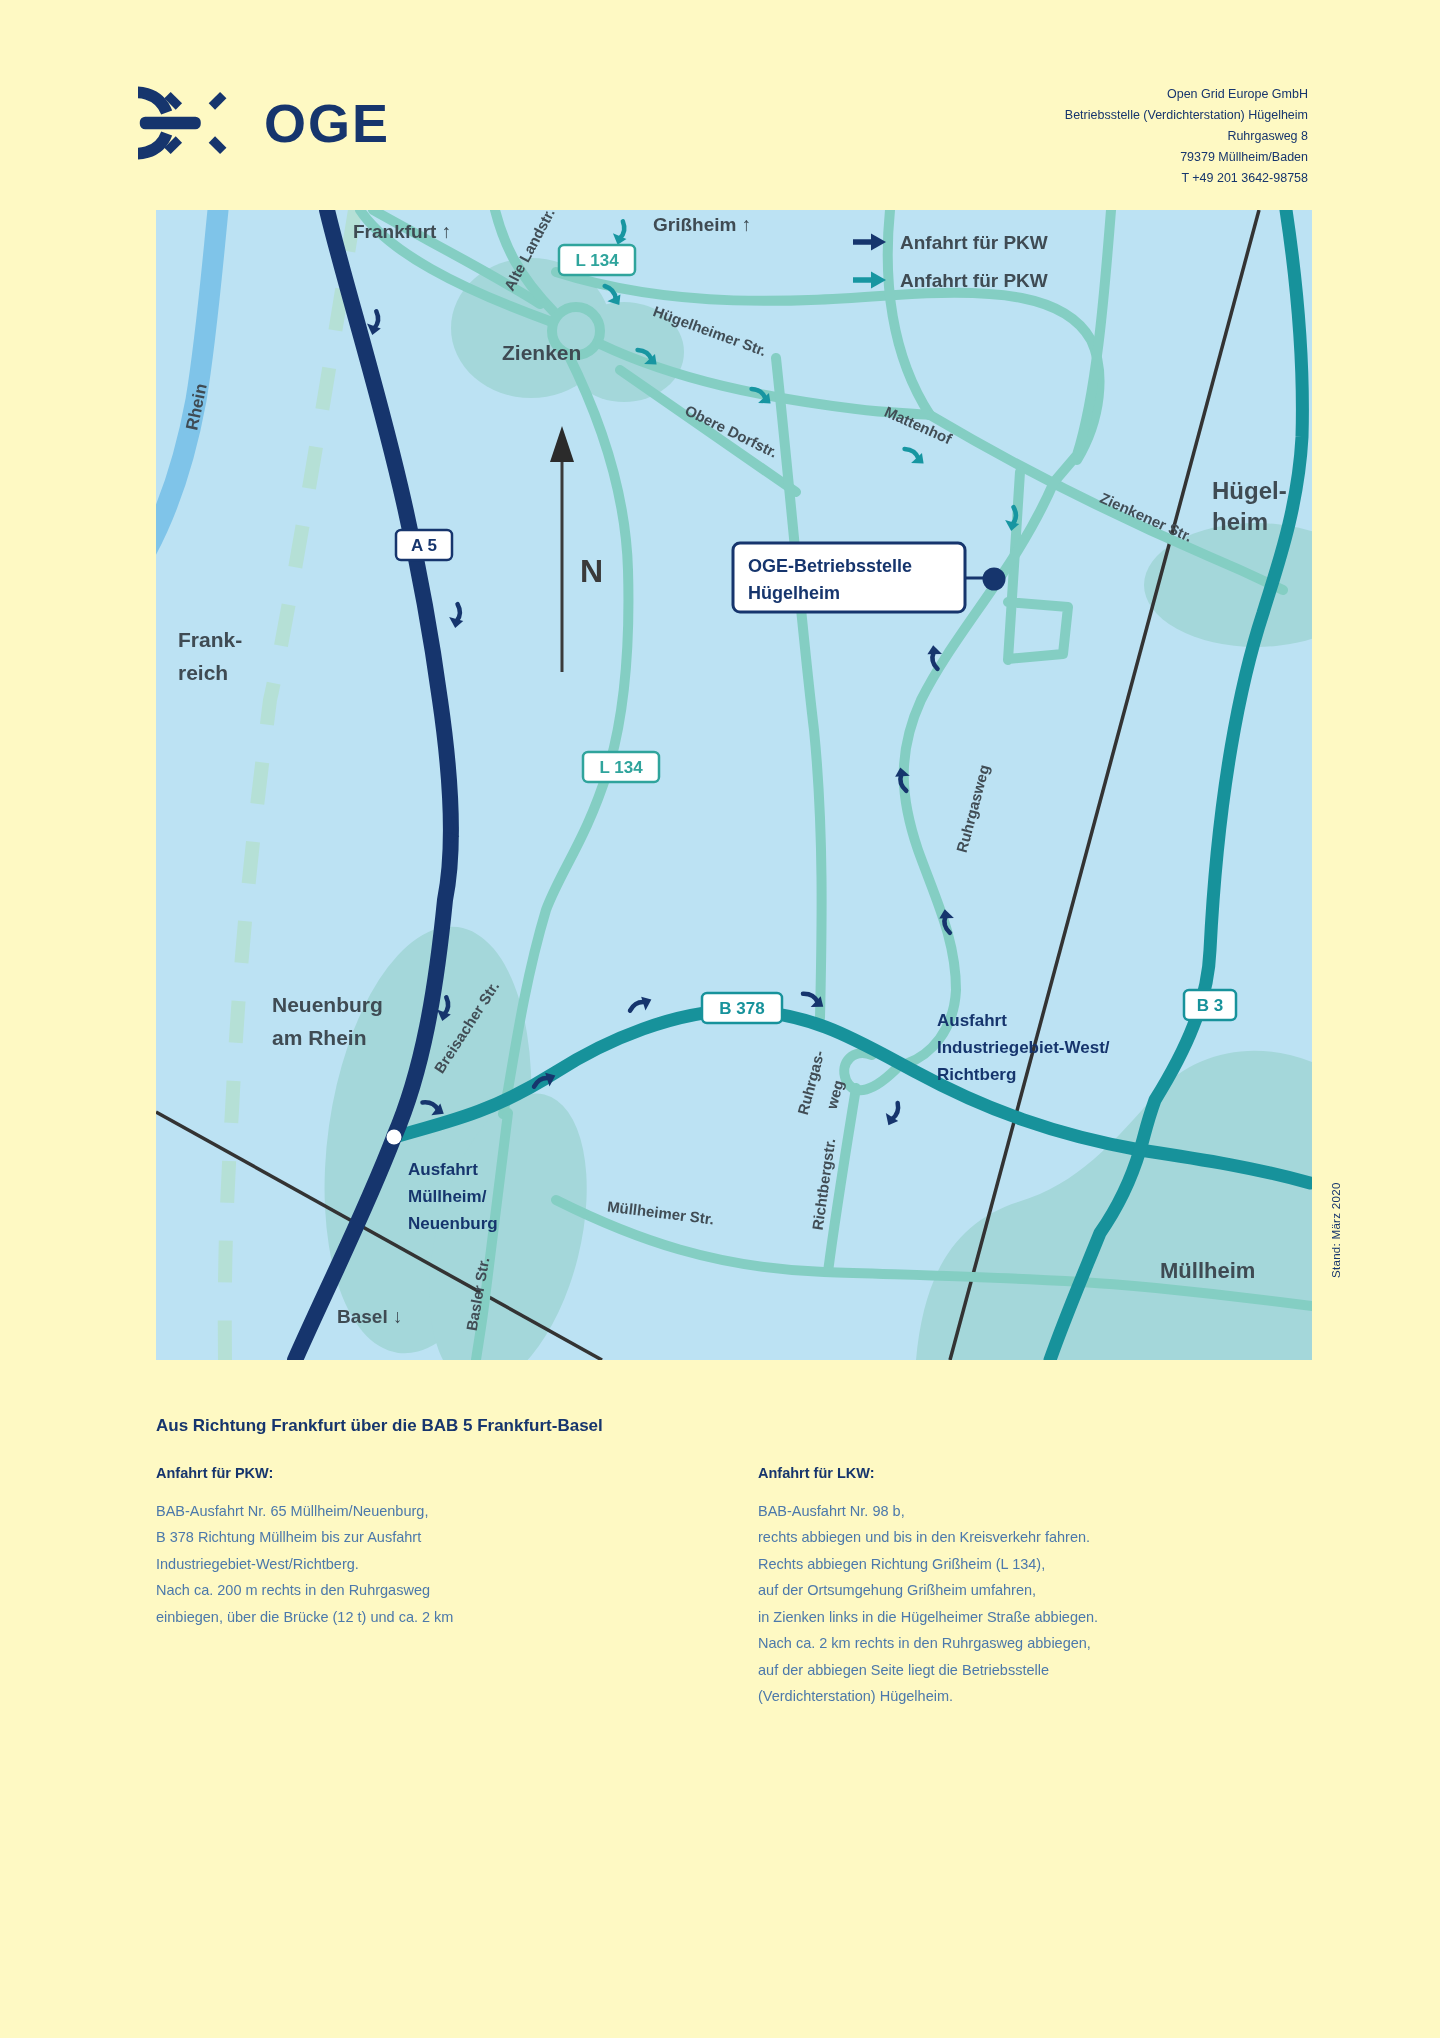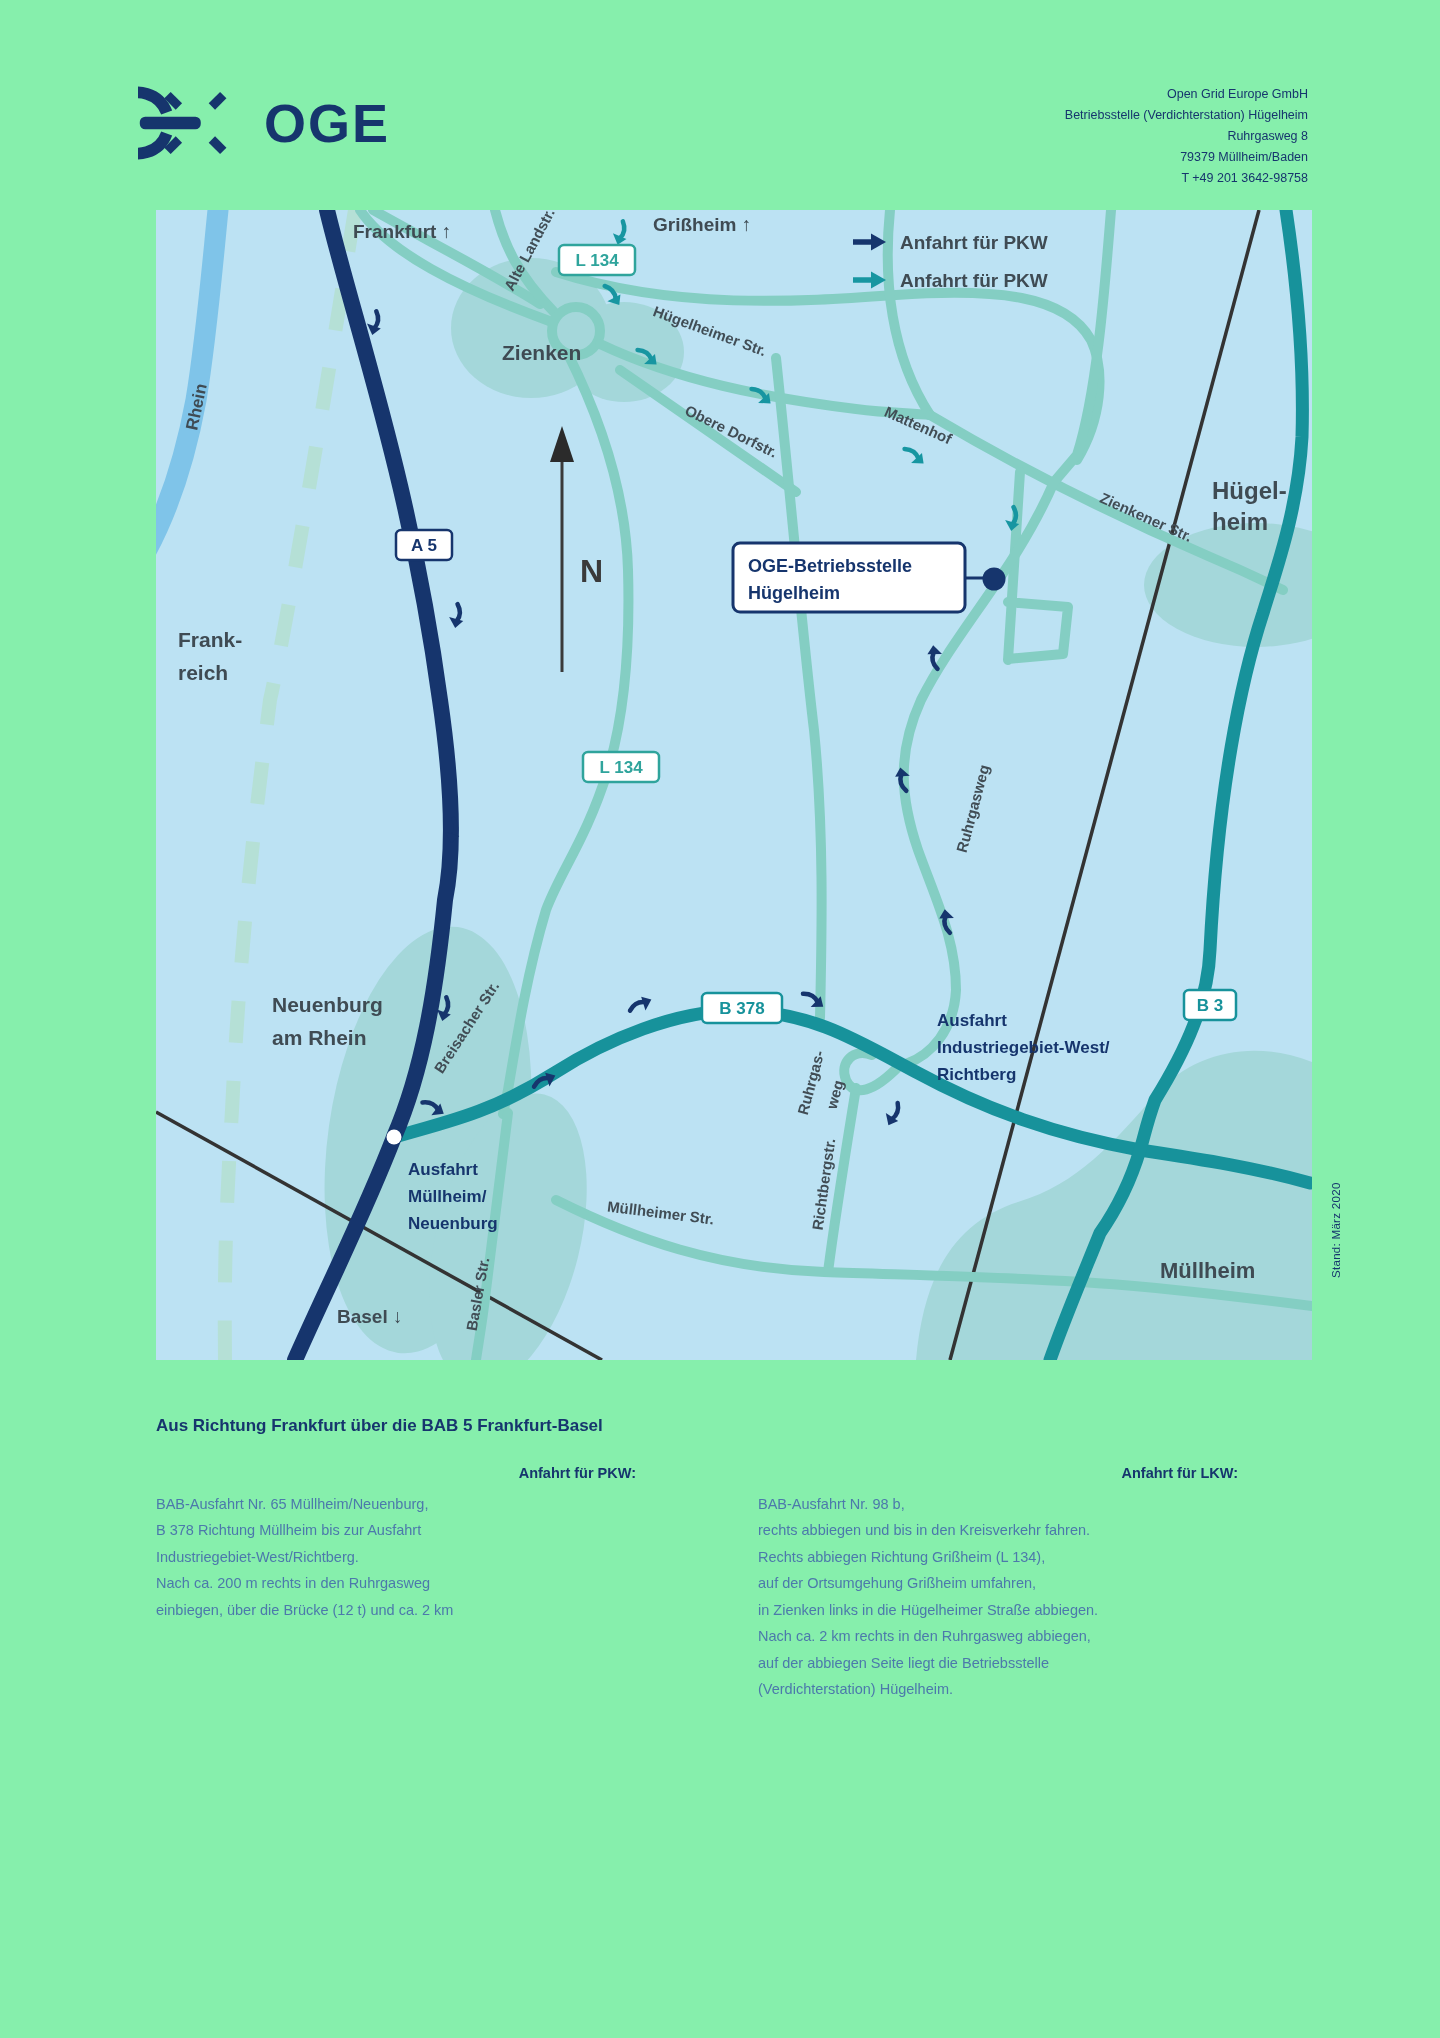--- a/index.html
+++ b/index.html
@@ -1,17 +1,17 @@
 <!DOCTYPE html>
 <html><head>
 <meta charset="utf-8">
 <style>
   html,body{margin:0;padding:0;background:#ffffff;}
   body{font-family:"Liberation Sans","DejaVu Sans",sans-serif;}
-  .page{position:relative;width:1440px;height:2038px;background:#86efac;overflow:hidden;}
+  .page{position:relative;width:1440px;height:2038px;background:#fef9c3;overflow:hidden;}
 
   
   .logo{position:absolute;left:138px;top:74px;display:flex;align-items:center;}
   .logo-text{font-size:54px;font-weight:800;color:#16356D;letter-spacing:2px;margin-left:22px;line-height:1;}
   .addr{position:absolute;right:132px;top:84px;text-align:right;font-size:12.5px;line-height:21px;color:#16356D;}
   .addr .b{font-weight:400;}
 
   
   .map-wrap{position:absolute;left:156px;top:210px;width:1156px;height:1150px;}
   svg text{font-family:"Liberation Sans","DejaVu Sans",sans-serif;}
@@ -19,21 +19,21 @@
   .street{fill:#414D55;font-weight:700;}
   .navytxt{fill:#16356D;font-weight:700;}
   .badge-t{font-weight:700;text-anchor:middle;}
 
   
   .stand{position:absolute;left:1330px;top:1148px;height:130px;writing-mode:vertical-rl;transform:rotate(180deg);font-size:11.5px;color:#16356D;letter-spacing:.3px;}
 
   
   .f-head{position:absolute;left:156px;top:1416px;font-size:17px;font-weight:700;color:#16356D;}
   .col{position:absolute;top:1460px;width:480px;font-size:14.5px;color:#4C79AB;line-height:26.5px;}
-  .col .t{font-weight:700;color:#16356D;margin-bottom:4px;text-align:right;}
+  .col .t{font-weight:700;color:#16356D;margin-bottom:11px;}
   .col-l{left:156px;}
   .col-r{left:758px;}
 </style>
 </head>
 <body>
 
 <div class="page">
 
   <div class="logo">
     <svg width="104" height="98" viewBox="-64 -50 116 100">

